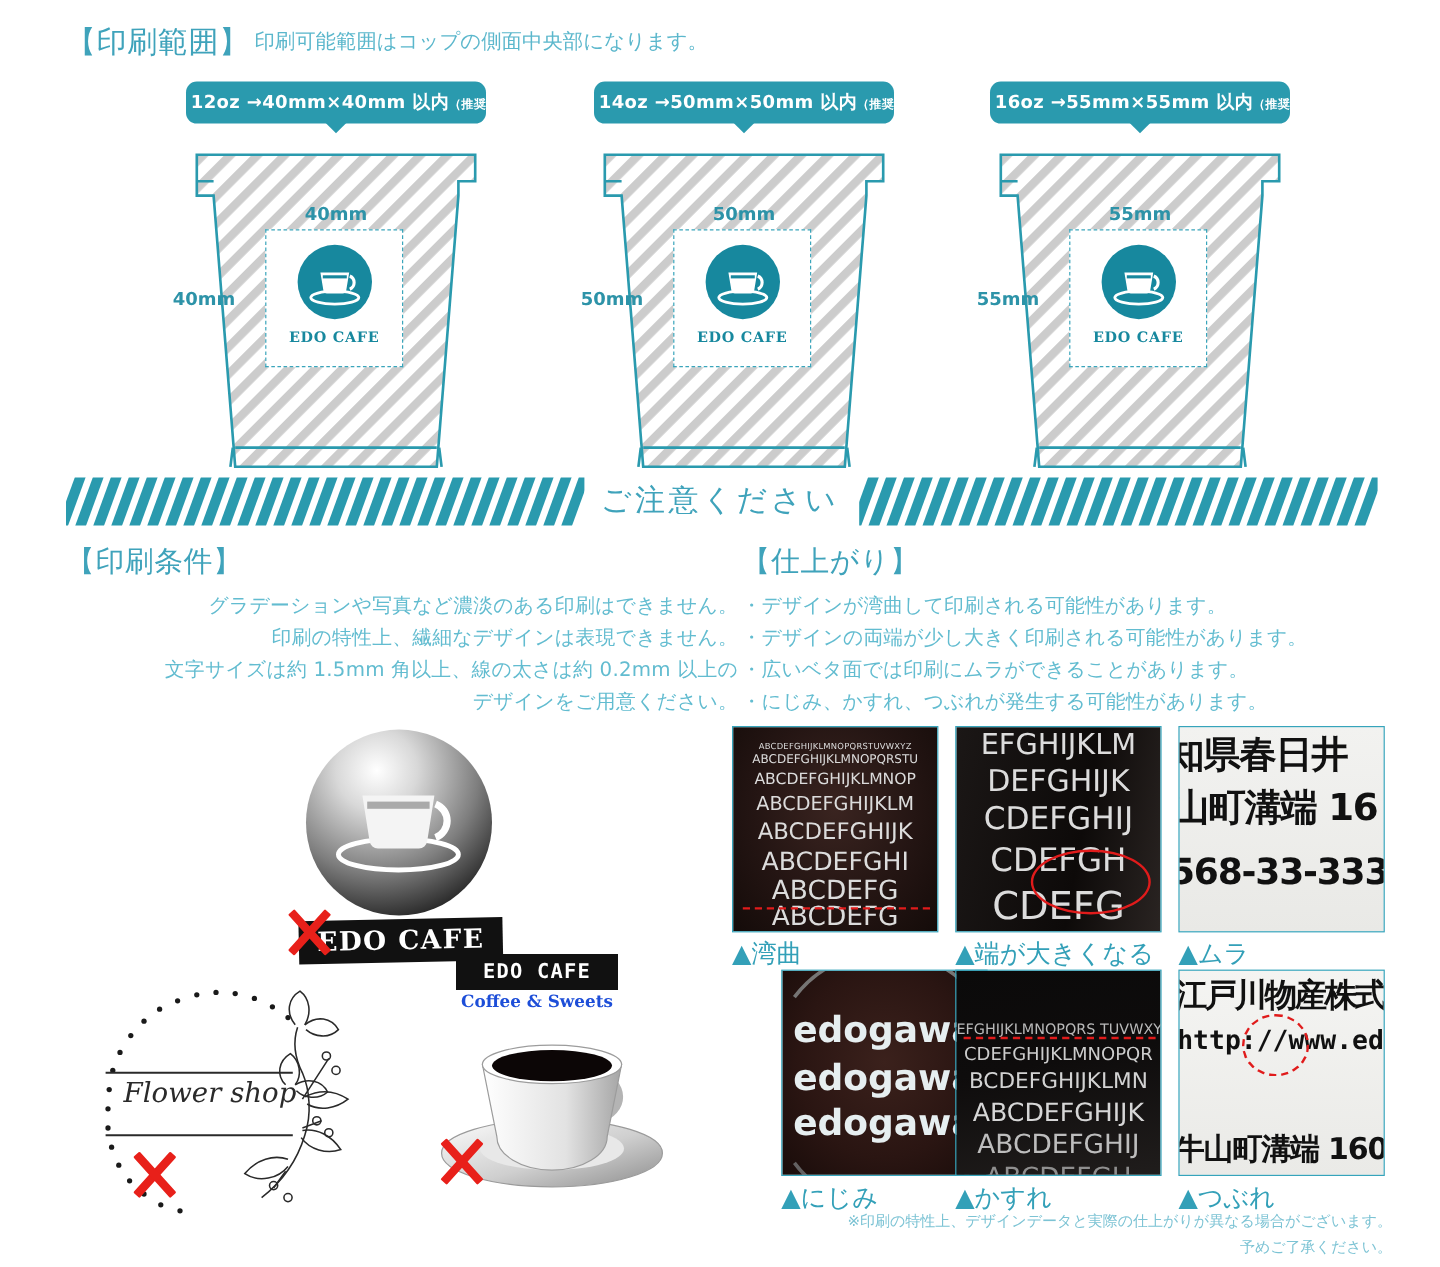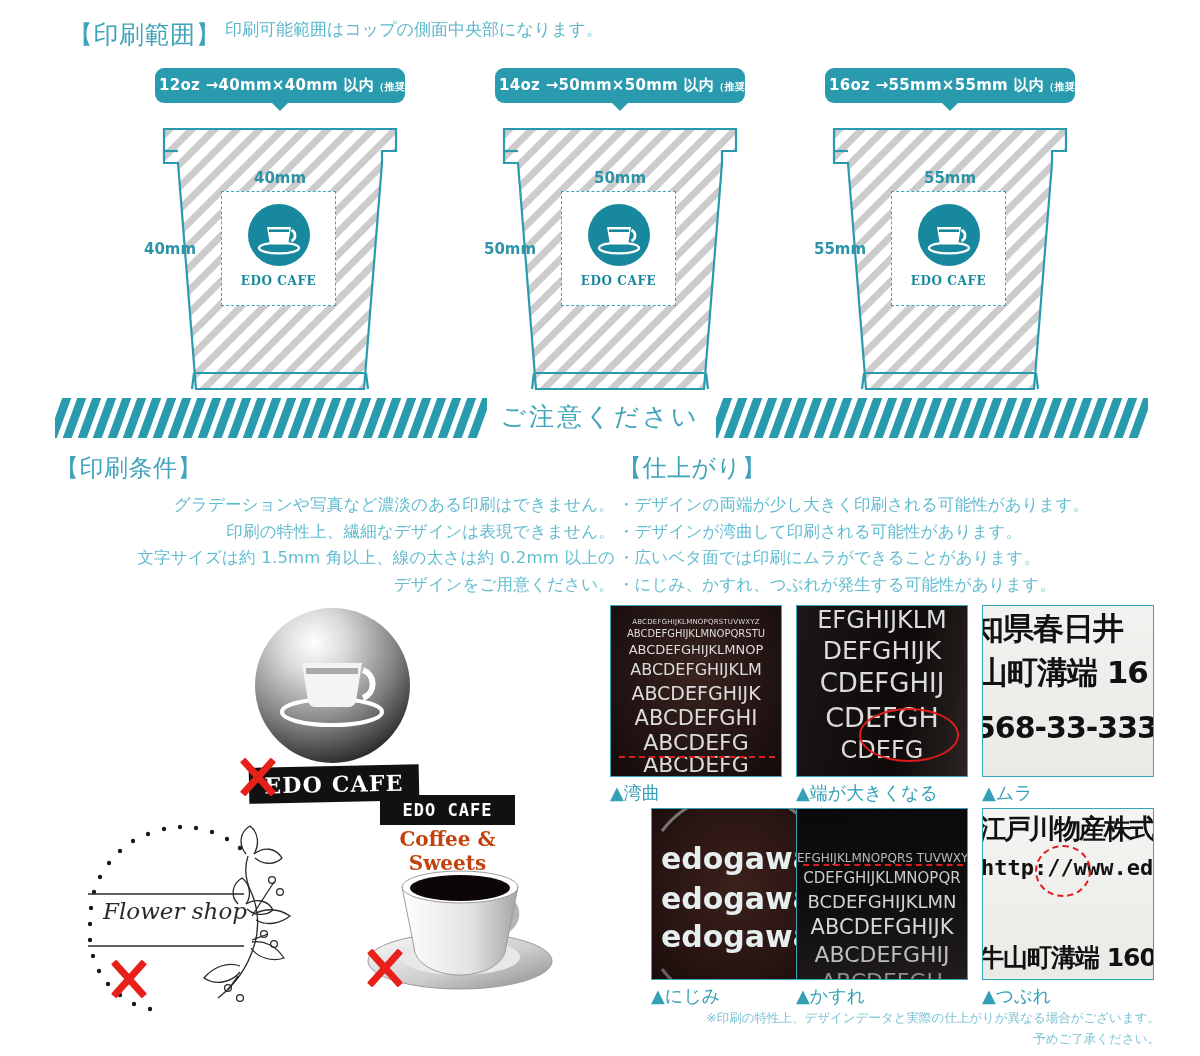--- a/index.html
+++ b/index.html
@@ -7,21 +7,21 @@
     width:1200px;height:1056px;
     background:#ffffff;
     font-family:"DejaVu Sans","Liberation Sans",sans-serif;
     color:#4aa8bd;
     position:relative;
     overflow:hidden;
   }
   .page{position:relative;width:1200px;height:1056px;}
 
   
-  .hdr{position:absolute;left:68px;top:18px;display:flex;align-items:flex-start;gap:4px;}
+  .hdr{position:absolute;left:55px;top:18px;display:flex;align-items:center;gap:4px;}
   .hdr-title{font-size:25px;color:#3fa3bb;letter-spacing:.5px;}
   .hdr-sub{font-size:17px;color:#5bb7cc;}
 
   
   .cups{position:absolute;left:0;top:68px;width:1200px;height:330px;}
   .cupcol{position:absolute;top:0;width:340px;}
   .cupcol.c1{left:110px;}
   .cupcol.c2{left:450px;}
   .cupcol.c3{left:780px;}
 
@@ -89,28 +89,28 @@
   .ex2{left:28px;top:216px;width:250px;height:210px;}
   .flowertxt{position:absolute;left:12px;top:82px;width:190px;text-align:center;
     font-family:"DejaVu Serif","Liberation Serif",serif;font-style:italic;font-size:23px;color:#2a2a2a;}
 
   .ex3{left:310px;top:195px;width:220px;height:215px;}
   .ex3-label{position:absolute;left:30px;top:0;width:135px;height:30px;background:#111;
     display:flex;align-items:center;justify-content:center;}
   .ex3-label span{color:#fff;font-family:"DejaVu Sans Mono","Liberation Mono",monospace;
     font-weight:bold;font-size:17px;letter-spacing:1px;}
   .ex3-sub{position:absolute;left:30px;top:32px;width:135px;text-align:center;
-    font-family:"DejaVu Serif","Liberation Serif",serif;font-weight:bold;font-size:20px;color:#c2410c;}
+    font-family:"DejaVu Serif","Liberation Serif",serif;font-weight:bold;font-size:14px;color:#1d4ed8;}
 
   
   .grid{position:absolute;left:610px;top:605px;width:545px;}
   .gcell{position:absolute;width:172px;}
   .gimg{position:relative;width:172px;height:172px;border:1.6px solid #36a4bb;
     overflow:hidden;box-sizing:border-box;}
-  .gcap{margin-top:4px;font-size:18px;color:#33a0b8;white-space:nowrap;}
+  .gcap{margin-top:4px;font-size:21px;color:#33a0b8;white-space:nowrap;}
 
   .alpharow{position:absolute;left:0;width:100%;text-align:center;color:#dcdcdc;
     font-family:"DejaVu Sans","Liberation Sans",sans-serif;white-space:nowrap;}
 
   .redline{position:absolute;height:0;border-top:2px dashed #e01b1b;}
   .redell{position:absolute;border:2.4px solid #e01b1b;border-radius:50%;}
   .redell.dash{border-style:dashed;}
 
   .jptext{position:absolute;left:0;width:100%;color:#111;font-weight:bold;white-space:nowrap;}
 
@@ -312,22 +312,22 @@
     <div class="body">
       <p>グラデーションや写真など濃淡のある印刷はできません。</p>
       <p>印刷の特性上、繊細なデザインは表現できません。</p>
       <p>文字サイズは約 1.5mm 角以上、線の太さは約 0.2mm 以上の</p>
       <p style="margin-left:-14px;">デザインをご用意ください。</p>
     </div>
   </div>
 
   <div class="col right">
     <h3>【仕上がり】</h3>
+    <p>・デザインが湾曲して印刷される可能性があります。</p>
     <p>・デザインの両端が少し大きく印刷される可能性があります。</p>
-    <p>・デザインが湾曲して印刷される可能性があります。</p>
     <p>・広いベタ面では印刷にムラができることがあります。</p>
     <p>・にじみ、かすれ、つぶれが発生する可能性があります。</p>
   </div>
 
   <div class="examples">
 
     <div class="ex ex1">
       <div class="gradball">
         <svg class="gradball-inner" width="155" height="155" viewBox="0 0 155 155">
           <ellipse cx="77" cy="104" rx="50" ry="13" fill="none" stroke="#ffffff" stroke-width="4"></ellipse>
@@ -436,21 +436,21 @@
       </div>
       <div class="gcap">▲湾曲</div>
     </div>
 
     <div class="gcell" style="left:186px;top:0;">
       <div class="gimg" style="background:linear-gradient(100deg,#1b1716 0%,#0d0a09 60%,#2a2422 100%);">
         <div class="alpharow" style="top:0px;font-size:24px;letter-spacing:0px;">EFGHIJKLM</div>
         <div class="alpharow" style="top:30px;font-size:25px;">DEFGHIJK</div>
         <div class="alpharow" style="top:62px;font-size:26px;">CDEFGHIJ</div>
         <div class="alpharow" style="top:96px;font-size:27px;">CDEFGH</div>
-        <div class="alpharow" style="top:130px;font-size:24px;">CDEFG</div>
+        <div class="alpharow" style="top:130px;font-size:32px;">CDEFG</div>
         <div class="redell" style="left:62px;top:102px;width:96px;height:50px;"></div>
       </div>
       <div class="gcap">▲端が大きくなる</div>
     </div>
 
     <div class="gcell" style="left:372px;top:0;">
       <div class="gimg" style="background:linear-gradient(180deg,#f2f2f0 0%,#e9e9e6 100%);">
         <div class="jptext" style="top:2px;font-size:31px;letter-spacing:-1px;text-indent:-10px;">知県春日井</div>
         <div class="jptext" style="top:46px;font-size:31px;letter-spacing:-1px;text-indent:-6px;">山町溝端 16</div>
         <div class="jptext" style="top:104px;font-size:30px;letter-spacing:-1px;text-indent:-8px;">568-33-3333</div>

